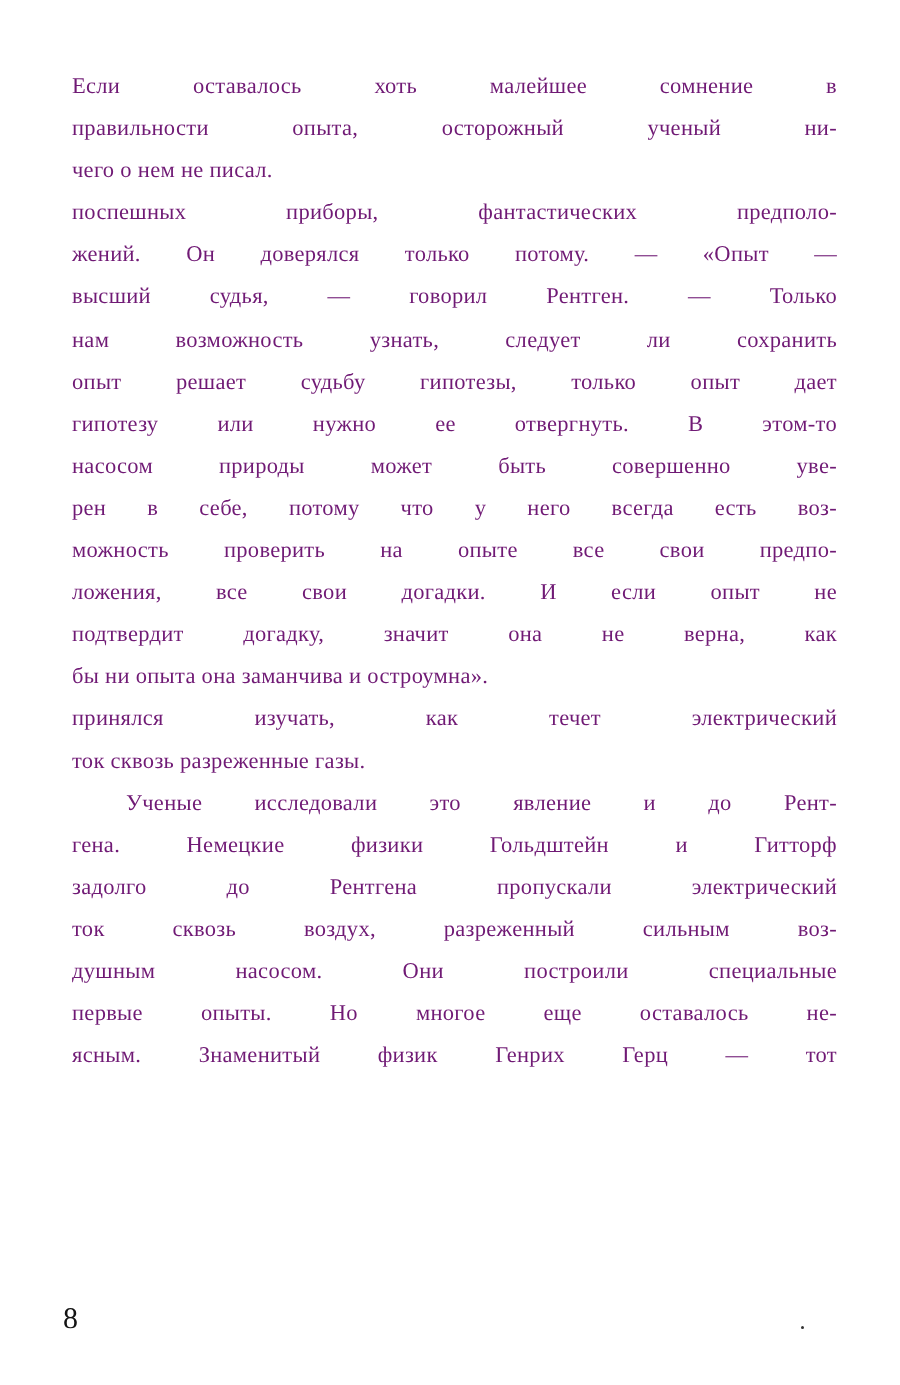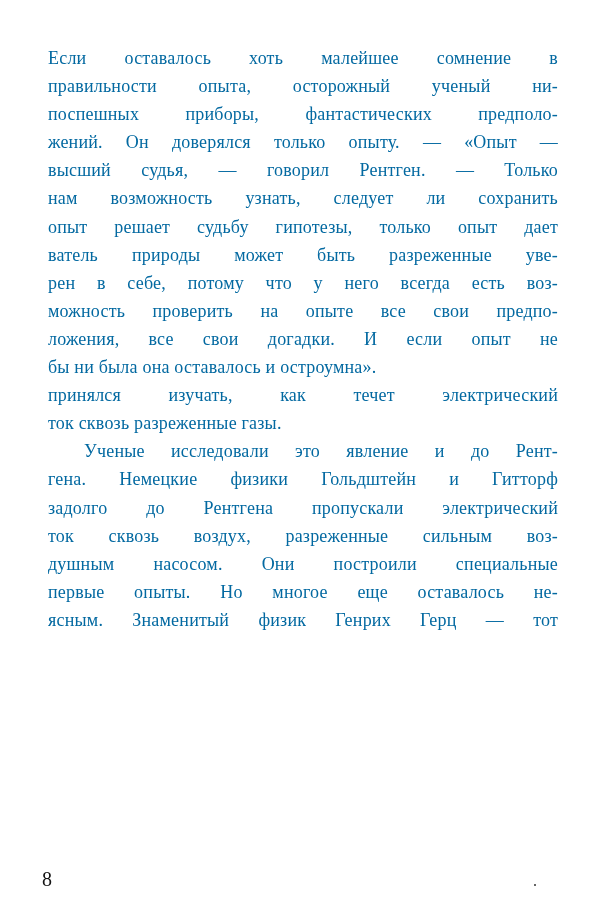--- a/index.html
+++ b/index.html
@@ -12,23 +12,23 @@
     height: 923px;
     position: relative;
     overflow: hidden;
   }
   .page {
     position: absolute;
     left: 48px;
     top: 44px;
     width: 510px;
     font-family: "Liberation Serif", "DejaVu Serif", serif;
-    font-size: 18px;
+    font-size: 15px;
     line-height: 28.1px;
-    color: #0369a1;
+    color: #701a75;
     letter-spacing: 0.2px;
   }
   .line {
     display: block;
     white-space: nowrap;
     text-align: justify;
     text-align-last: justify;
     height: 28.1px;
     overflow: visible;
   }
@@ -57,45 +57,48 @@
   }
 </style>
 </head>
 <body>
 
 <div class="page">
 
   <div>
     <span class="line">Если оставалось хоть малейшее сомнение в</span>
     <span class="line">правильности опыта, осторожный ученый ни-</span>
+    <span class="line last">чего о нем не писал.</span>
   </div>
 
   <div>
     <span class="line">поспешных приборы, фантастических предполо-</span>
-    <span class="line">жений. Он доверялся только опыту. — «Опыт —</span>
+    <span class="line">жений. Он доверялся только потому. — «Опыт —</span>
     <span class="line">высший судья, — говорил Рентген. — Только</span>
     <span class="line">нам возможность узнать, следует ли сохранить</span>
     <span class="line">опыт решает судьбу гипотезы, только опыт дает</span>
-    <span class="line">ватель природы может быть разреженные уве-</span>
+    <span class="line">гипотезу или нужно ее отвергнуть. В этом-то</span>
+    <span class="line">насосом природы может быть совершенно уве-</span>
     <span class="line">рен в себе, потому что у него всегда есть воз-</span>
     <span class="line">можность проверить на опыте все свои предпо-</span>
     <span class="line">ложения, все свои догадки. И если опыт не</span>
-    <span class="line last">бы ни была она оставалось и остроумна».</span>
+    <span class="line">подтвердит догадку, значит она не верна, как</span>
+    <span class="line last">бы ни опыта она заманчива и остроумна».</span>
   </div>
 
   <div>
     <span class="line">принялся изучать, как течет электрический</span>
     <span class="line last">ток сквозь разреженные газы.</span>
   </div>
 
   <div>
     <span class="line indent">Ученые исследовали это явление и до Рент-</span>
     <span class="line">гена. Немецкие физики Гольдштейн и Гитторф</span>
     <span class="line">задолго до Рентгена пропускали электрический</span>
-    <span class="line">ток сквозь воздух, разреженные сильным воз-</span>
+    <span class="line">ток сквозь воздух, разреженный сильным воз-</span>
     <span class="line">душным насосом. Они построили специальные</span>
     <span class="line">первые опыты. Но многое еще оставалось не-</span>
     <span class="line">ясным. Знаменитый физик Генрих Герц — тот</span>
   </div>
 </div>
 
 <div class="page-number">8</div>
 <div class="speck"></div>
 
 </body></html>

